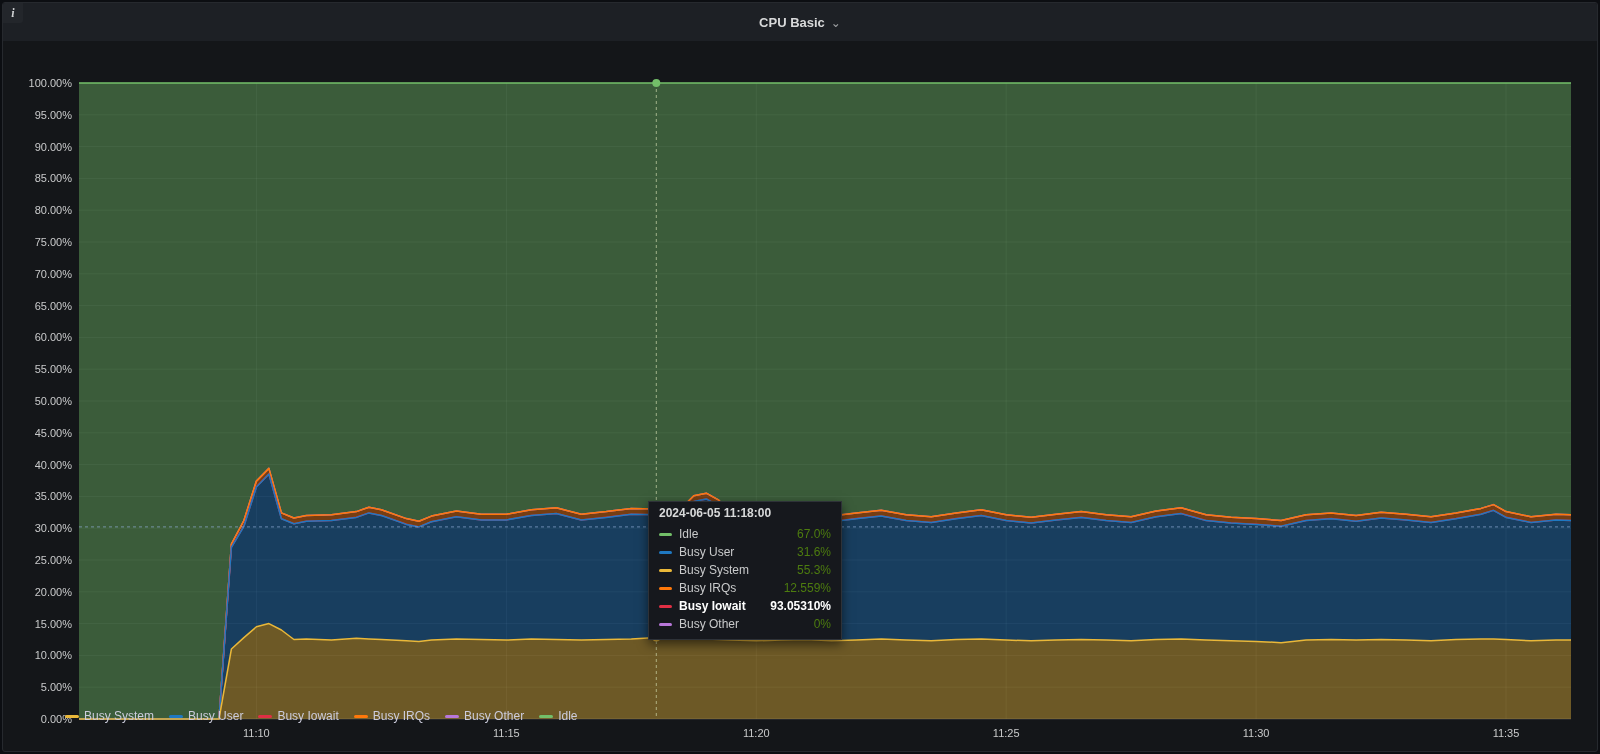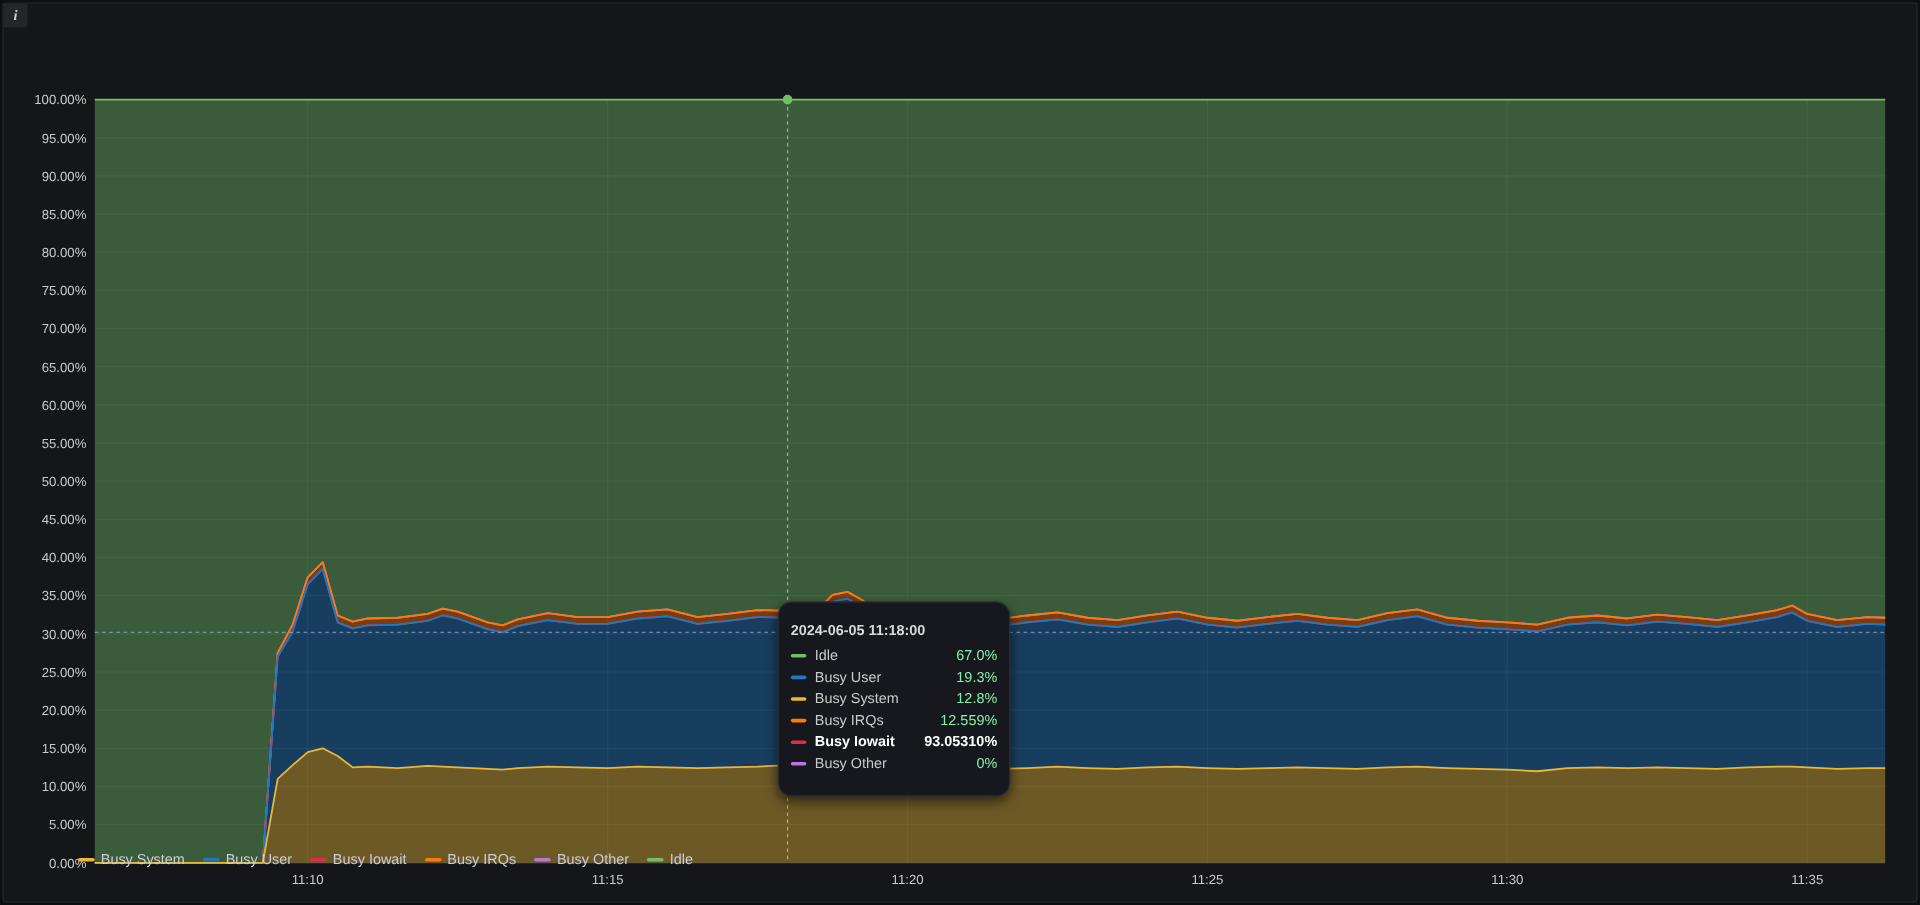--- a/index.html
+++ b/index.html
@@ -25,45 +25,49 @@
   .panel-header{
     height:38px;display:flex;align-items:center;justify-content:center;gap:6px;
     background:#1d2025;cursor:pointer;
   }
   .panel-title{color:#d8d9da;font-weight:700;font-size:13px;}
   .chevron{color:#9fa1a4;font-size:12px;line-height:1;margin-top:1px;}
   .chart-wrap{position:absolute;left:16px;top:38px;width:1594px;height:668px;margin-top:32px;}
   #chart-svg{display:block;}
   .tooltip{
     position:absolute;left:645px;top:498px;width:172px;z-index:10;
-    background:#16181d;border:1px solid #2e3238;border-radius:12px;
+    background:#16181d;border:1px solid #2e3238;border-radius:0;
     box-shadow:0 4px 10px rgba(0,0,0,.55);
-    padding:16px 10px;font-size:12px;color:#d8d9da;
+    padding:4px 10px;font-size:12px;color:#d8d9da;
   }
   .tooltip-title{font-weight:700;margin-bottom:7px;white-space:nowrap;}
   .t-row{display:flex;align-items:center;gap:7px;margin:4px 0;white-space:nowrap;}
   .t-swatch{width:13px;height:3px;border-radius:1.5px;flex:none;}
   .t-label{flex:1;color:#c9cacb;}
-  .t-val{color:#86efac;}
+  .t-val{color:#4d7c0f;}
   .t-row.bold .t-label,.t-row.bold .t-val{font-weight:700;color:#ffffff;}
   .legend{
     position:absolute;left:62px;top:706px;z-index:5;
     display:flex;gap:15px;align-items:center;
     font-size:12px;color:#ccccdc;
   }
   .legend-item{display:flex;align-items:center;gap:5px;cursor:pointer;}
   .legend-swatch{width:14px;height:3px;border-radius:1.5px;}
 </style>
 </head>
 <body>
 
 <div class="panel">
 
   <div class="info-badge">i</div>
 
+  <div class="panel-header">
+    <span class="panel-title">CPU Basic</span>
+    <span class="chevron">⌄</span>
+  </div>
 
   <div class="chart-wrap">
     <svg id="chart-svg" width="1594" height="668" viewBox="0 0 1594 668">
         <g>
           <line x1="60" x2="1552" y1="10" y2="10" stroke="rgba(204,204,220,0.08)" stroke-width="1"></line>
           <text x="53" y="14" text-anchor="end" fill="#c9cacb" font-size="11">100.00%</text>
           <line x1="60" x2="1552" y1="41.8" y2="41.8" stroke="rgba(204,204,220,0.08)" stroke-width="1"></line>
           <text x="53" y="45.8" text-anchor="end" fill="#c9cacb" font-size="11">95.00%</text>
           <line x1="60" x2="1552" y1="73.6" y2="73.6" stroke="rgba(204,204,220,0.08)" stroke-width="1"></line>
           <text x="53" y="77.6" text-anchor="end" fill="#c9cacb" font-size="11">90.00%</text>
@@ -147,26 +151,26 @@
     <div class="tooltip-title">2024-06-05 11:18:00</div>
     <div id="tooltip-rows">
         <div class="t-row">
           <span class="t-swatch" style="background: rgb(115, 191, 105);"></span>
           <span class="t-label">Idle</span>
           <span class="t-val">67.0%</span>
         </div>
         <div class="t-row">
           <span class="t-swatch" style="background: rgb(31, 120, 193);"></span>
           <span class="t-label">Busy User</span>
-          <span class="t-val">19.3%</span>
+          <span class="t-val">31.6%</span>
         </div>
         <div class="t-row">
           <span class="t-swatch" style="background: rgb(234, 184, 57);"></span>
           <span class="t-label">Busy System</span>
-          <span class="t-val">12.8%</span>
+          <span class="t-val">55.3%</span>
         </div>
         <div class="t-row">
           <span class="t-swatch" style="background: rgb(255, 120, 10);"></span>
           <span class="t-label">Busy IRQs</span>
           <span class="t-val">12.559%</span>
         </div>
         <div class="t-row bold">
           <span class="t-swatch" style="background: rgb(224, 47, 68);"></span>
           <span class="t-label">Busy Iowait</span>
           <span class="t-val">93.05310%</span>

